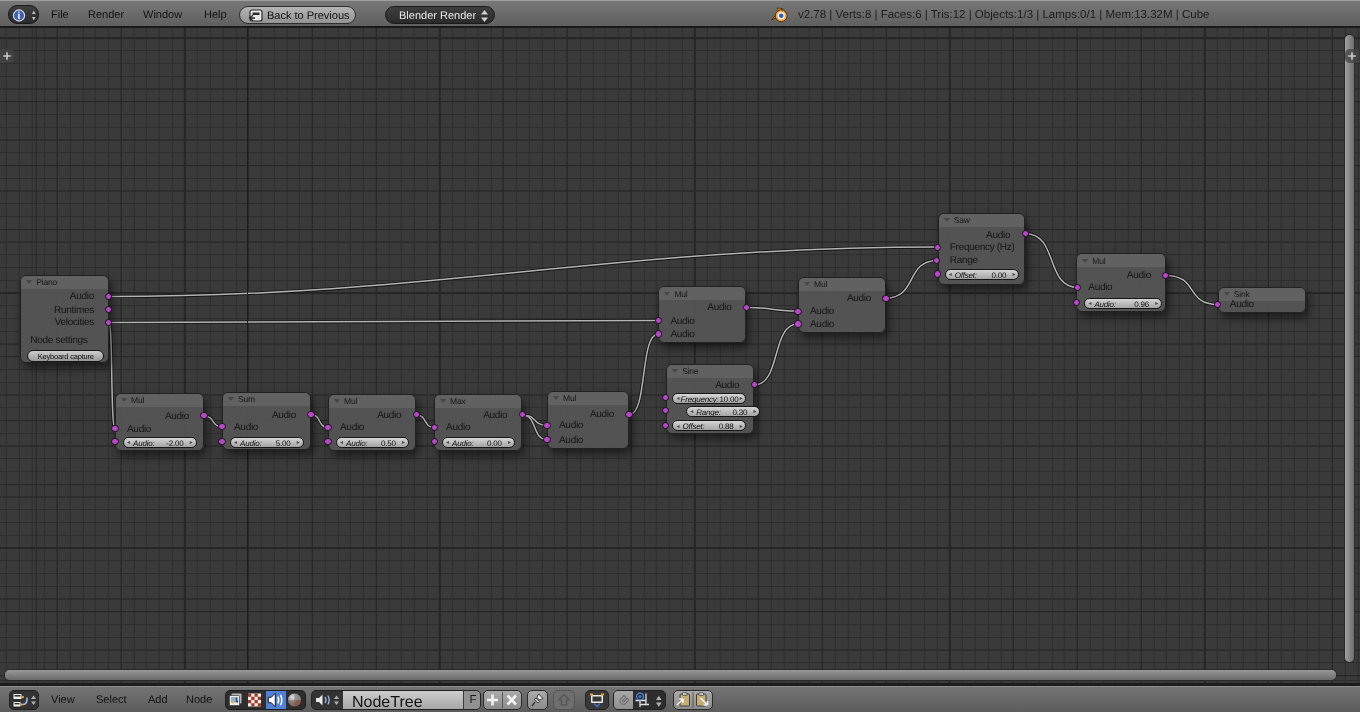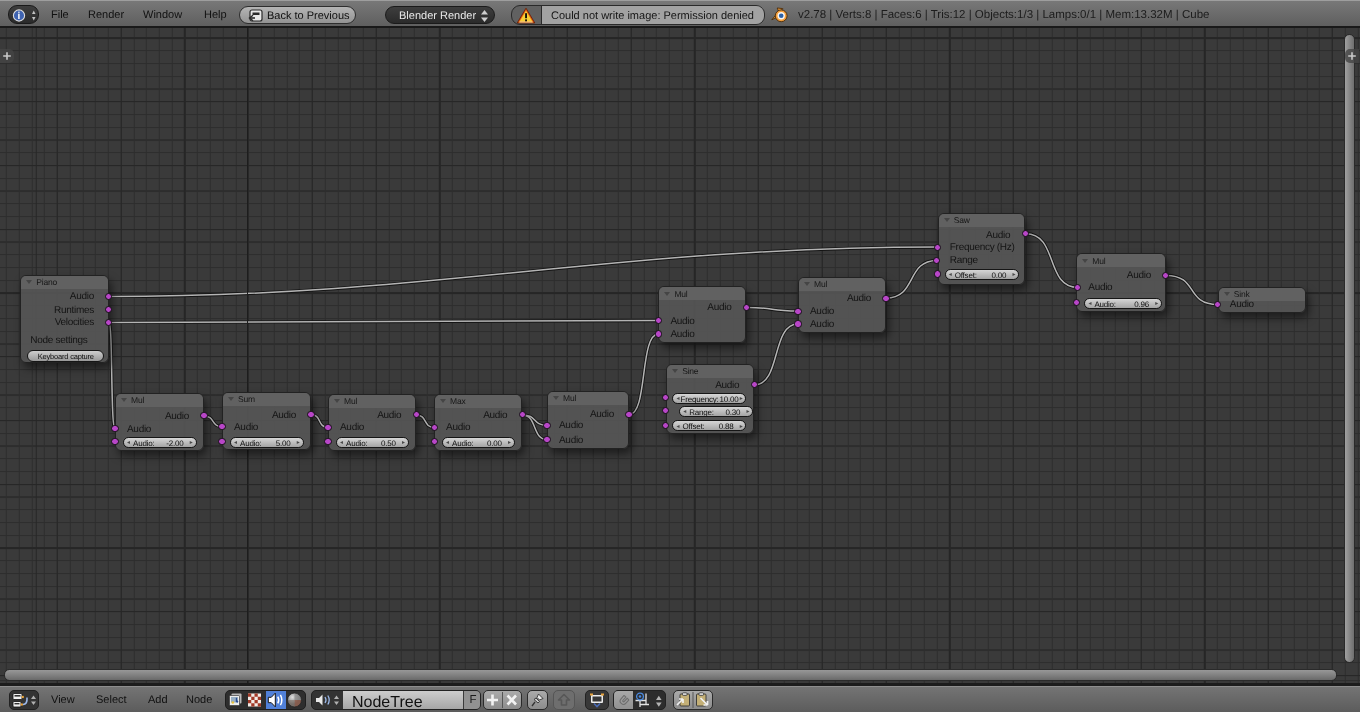--- a/index.html
+++ b/index.html
@@ -21,21 +21,21 @@
  box-shadow:3px 5px 9px rgba(0,0,0,0.5);}
 .nh{position:absolute;left:0;top:0;right:0;height:13px;background:rgba(99,99,99,0.88);
  border-radius:5px 5px 0 0;}
 .nh .tri{position:absolute;left:5px;top:4.5px;width:0;height:0;border-left:3.5px solid transparent;
  border-right:3.5px solid transparent;border-top:4.5px solid #454545;}
 .nh .tt{position:absolute;left:15px;top:1.5px;font-size:8.5px;letter-spacing:-0.2px;color:#161616;}
 .lbl{position:absolute;font-size:10px;letter-spacing:-0.3px;line-height:11px;color:#141414;white-space:nowrap;}
 .r{text-align:right;}
 .slider{position:absolute;height:11px;border-radius:5.5px;border:1px solid #161616;
  background:linear-gradient(#d6d6d6,#a4a4a4);font-size:8px;letter-spacing:-0.2px;color:#0f0f0f;overflow:hidden;}
-.slider .sl{position:absolute;left:9px;top:1px;white-space:nowrap;}
+.slider .sl{position:absolute;left:9px;top:1px;white-space:nowrap;font-style:italic;}
 .slider .sv{position:absolute;right:12px;top:1px;white-space:nowrap;}
 .slider .la{position:absolute;left:3px;top:1.5px;color:#4a4a4a;font-size:6px;}
 .slider .ra{position:absolute;right:3px;top:1.5px;color:#4a4a4a;font-size:6px;}
 .sock{position:absolute;width:7.2px;height:7.2px;border-radius:50%;background:#b846c8;
  border:1px solid #101010;margin-left:-3.6px;margin-top:-3.6px;}
 
 #vscroll{position:absolute;left:1344px;top:6px;width:11px;height:629px;border-radius:5.5px;
  background:linear-gradient(90deg,#a0a0a0,#6e6e6e);border:1px solid #2a2a2a;}
 #hscroll{position:absolute;left:4px;top:641px;width:1333px;height:11.5px;border-radius:5.5px;
  background:linear-gradient(#989898,#6a6a6a);border:1px solid #2a2a2a;}
@@ -191,21 +191,21 @@
           <span class="tri"></span>
           <span class="tt">Sine</span>
         </div>
 <div class="lbl r" style="right:14px;top:15.1px;left:0">Audio</div>
 <div class="slider" style="left:5.3px;top:27.9px;width:74.0px">
           <span class="la">◂</span>
           <span class="sl" style="left:7px">Frequency:</span>
           <span class="sv" style="right:7px">10.00</span>
           <span class="ra">▸</span>
         </div>
-<div class="slider" style="left:12px;top:41.1px;width:74.0px">
+<div class="slider" style="left:19px;top:41.1px;width:74.0px">
           <span class="la">◂</span>
           <span class="sl">Range:</span>
           <span class="sv">0.30</span>
           <span class="ra">▸</span>
         </div>
 <div class="slider" style="left:5.3px;top:55.4px;width:74.0px">
           <span class="la">◂</span>
           <span class="sl">Offset:</span>
           <span class="sv">0.88</span>
           <span class="ra">▸</span>
@@ -315,31 +315,20 @@
  </svg>
  <span style="position:absolute;left:27px;top:3px;font-size:11px">Back to Previous</span>
 </div>
 <div class="btn-dark" style="left:385px;top:5px;width:110px;height:18px">
  <span style="position:absolute;left:13px;top:3px;font-size:11px">Blender Render</span>
  <svg width="9" height="14" style="position:absolute;right:5px;top:2px">
   <path d="M1 5.5 L8 5.5 L4.5 1 Z" fill="#cfcfcf"></path>
   <path d="M1 8.5 L8 8.5 L4.5 13 Z" fill="#cfcfcf"></path>
  </svg>
 </div>
-<div style="position:absolute;left:511px;top:4px;width:254px;height:20px;border:1px solid #2a2a2a;border-radius:9px;background:#616161;overflow:hidden">
- <div style="position:absolute;left:29px;top:0;right:0;bottom:0;background:#a2a2a2;border-left:1.5px solid #2a2a2a"></div>
- <svg width="20" height="18" style="position:absolute;left:4px;top:1px">
-  <path d="M10 1.2 L18.8 16 L1.2 16 Z" fill="#e85c10" stroke="#68200a" stroke-width="0.9" stroke-linejoin="round"></path>
-  <path d="M10 3.8 L16.4 14.6 L3.6 14.6 Z" fill="#f6cf35"></path>
-  <path d="M4.6 14.6 L15.4 14.6 L16.4 14.6 L16.9 15.4 L3.1 15.4 L3.6 14.6 Z" fill="#fbe9a8"></path>
-  <rect x="9.1" y="6.2" width="1.9" height="5" fill="#151008"></rect>
-  <rect x="9.1" y="12.4" width="1.9" height="1.9" fill="#151008"></rect>
- </svg>
- <span style="position:absolute;left:39px;top:3.5px;font-size:11px;color:#151515">Could not write image: Permission denied</span>
-</div>
 <svg width="20" height="18" style="position:absolute;left:770px;top:5px">
  <path d="M1.8 13.8 L7.6 6.9 L10.4 9.3 Z" fill="#f5a03c" stroke="#4a2a08" stroke-width="0.9" stroke-linejoin="round"></path>
  <path d="M7.2 2.0 L12.8 2.6 L9.2 6.6 Z" fill="#f5a03c" stroke="#4a2a08" stroke-width="0.9" stroke-linejoin="round"></path>
  <circle cx="11.2" cy="9.8" r="5.9" fill="#f5a03c" stroke="#4a2a08" stroke-width="0.9"></circle>
  <circle cx="11.2" cy="9.8" r="3.7" fill="#f6f6f6"></circle>
  <circle cx="11.2" cy="9.8" r="2.3" fill="#2d62a8"></circle>
 </svg>
 <div style="position:absolute;left:798px;top:8px;font-size:11.5px;color:#1c1c1c">v2.78 | Verts:8 | Faces:6 | Tris:12 | Objects:1/3 | Lamps:0/1 | Mem:13.32M | Cube</div>
 </div>
 <div id="botsep"></div>

